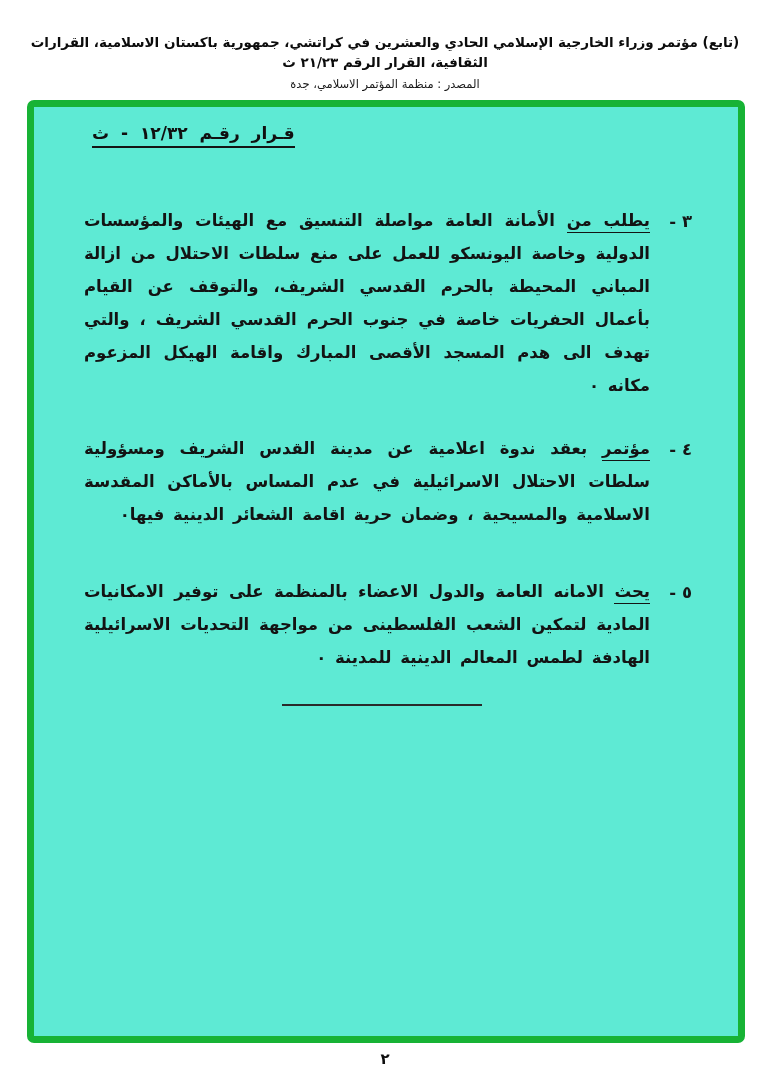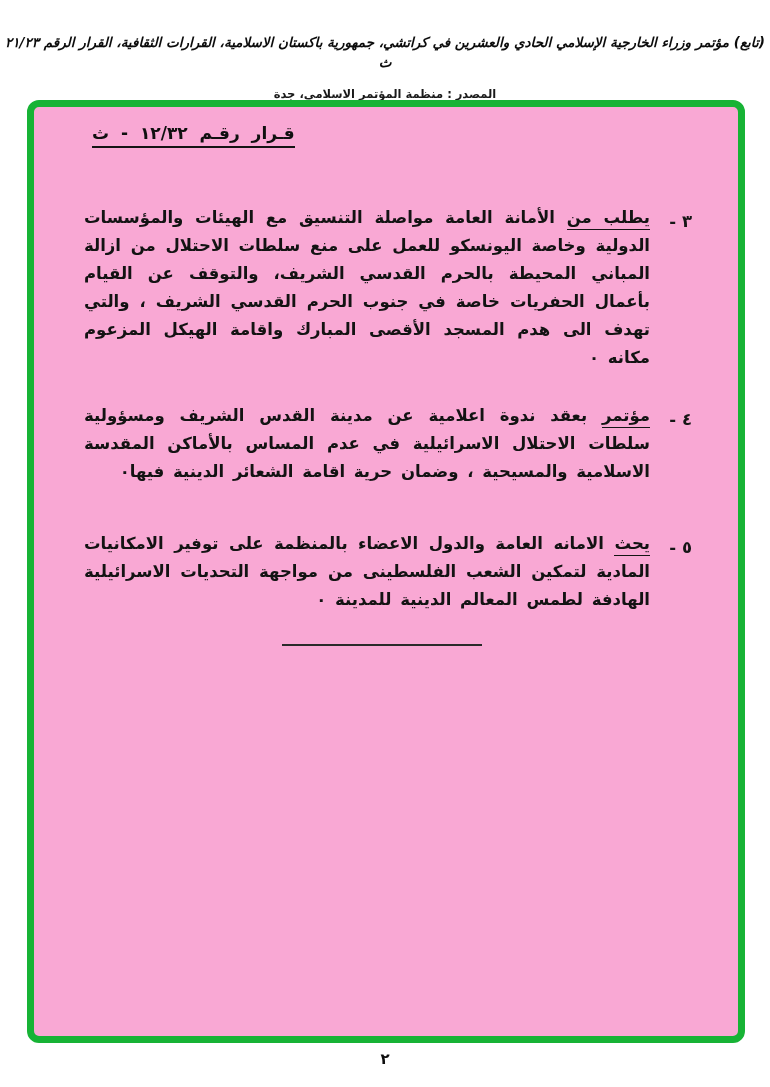--- a/index.html
+++ b/index.html
@@ -2,38 +2,38 @@
 <html lang="ar"><head>
 <meta charset="utf-8">
 <style>
   * { margin:0; padding:0; box-sizing:border-box; }
   html,body { width:770px; height:1087px; background:#ffffff; overflow:hidden;
               font-family:"DejaVu Sans", sans-serif; color:#161616; }
   .page { position:relative; width:770px; height:1087px; }
 
   
   .hdr { position:absolute; top:32px; left:0; width:770px; text-align:center; direction:rtl; }
-  .hdr-line1 { font-size:13.5px; font-weight:700; letter-spacing:0; line-height:20px; color:#0c0c0c;font-style:italic; }
-  .hdr-line2 { font-size:11.5px; font-weight:700; margin-top:15px; color:#1a1a1a; }
+  .hdr-line1 { font-size:13.5px; font-weight:700; letter-spacing:0; line-height:20px; color:#0c0c0c; }
+  .hdr-line2 { font-size:11.5px; font-weight:400; margin-top:5px; color:#1a1a1a; }
 
   
   .frame { position:absolute; left:27px; top:100px; width:718px; height:943px;
-           border:7px solid #17b335; border-radius:12px; background:#f9a8d4; }
+           border:7px solid #17b335; border-radius:7px; background:#5eead4; }
 
   
   .doc-title { display:inline-block; margin:16px 0 0 58px; direction:rtl;
                font-size:17px; font-weight:700; color:#101010;
                border-bottom:2px solid #141414; padding-bottom:3px; word-spacing:6px; }
 
   
   .items { direction:rtl; margin:56px 46px 0 50px; }
   .item { display:flex; direction:rtl; margin-bottom:30px; }
   .item-number { flex:0 0 42px; font-size:16.5px; font-weight:700; line-height:35px;
                  text-align:right; white-space:nowrap; }
-  .item-text { flex:1; font-size:16.5px; font-weight:700; line-height:28px;
+  .item-text { flex:1; font-size:16.5px; font-weight:700; line-height:33px;
                text-align:justify; text-align-last:right; word-spacing:3px; color:#131313; }
   .lead { border-bottom:1.6px solid #141414; padding-bottom:2px; }
   .item:last-child { margin-top:44px; }
 
   
   .rule { width:200px; height:2px; background:#2a2a2a; margin:16px auto 0 auto;
           position:relative; right:4px; }
 
   
   .page-number { position:absolute; left:0; top:1050px; width:770px; text-align:center;

